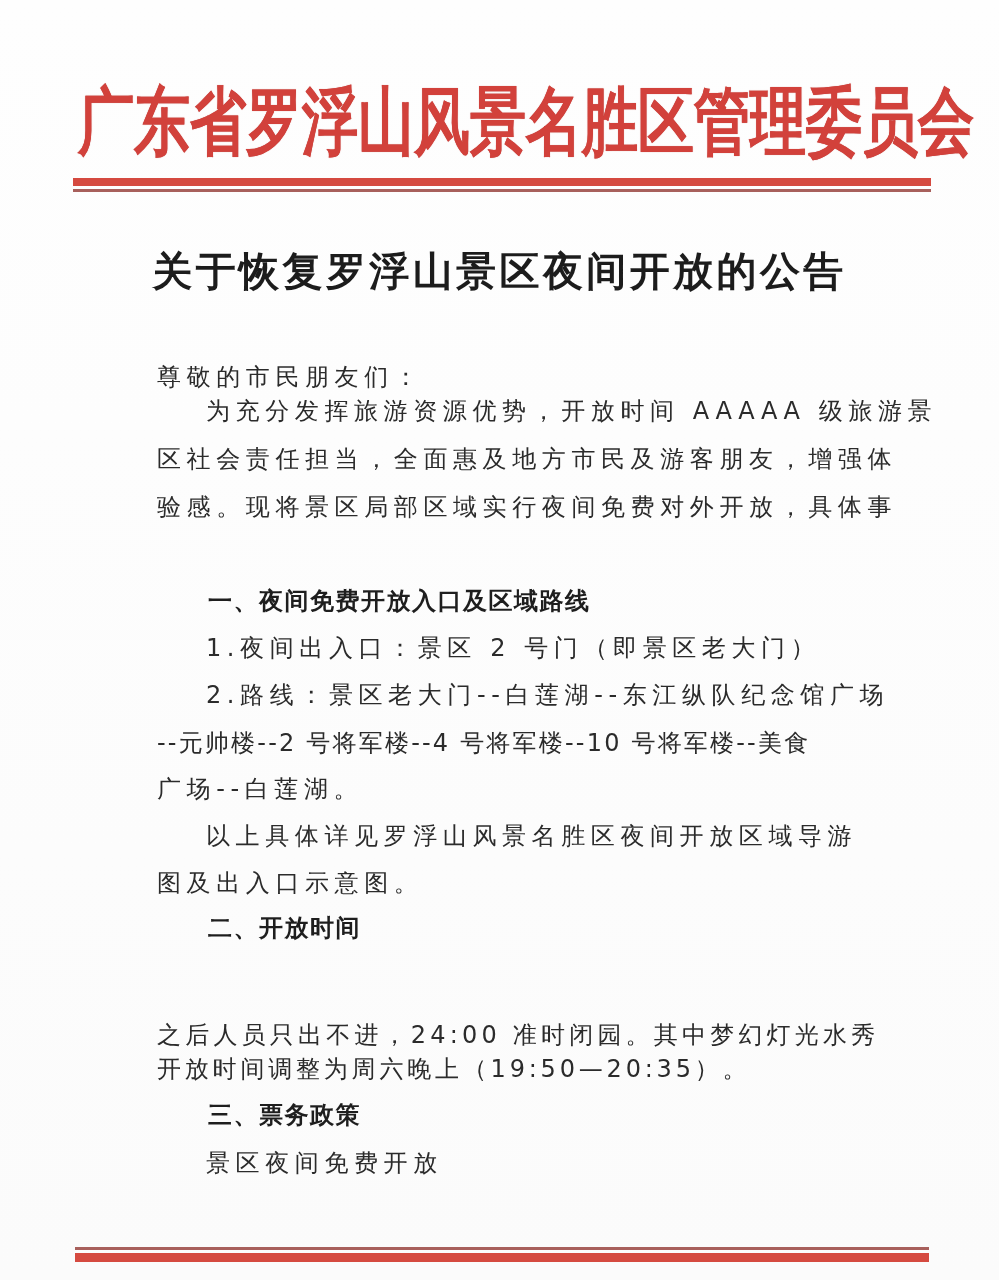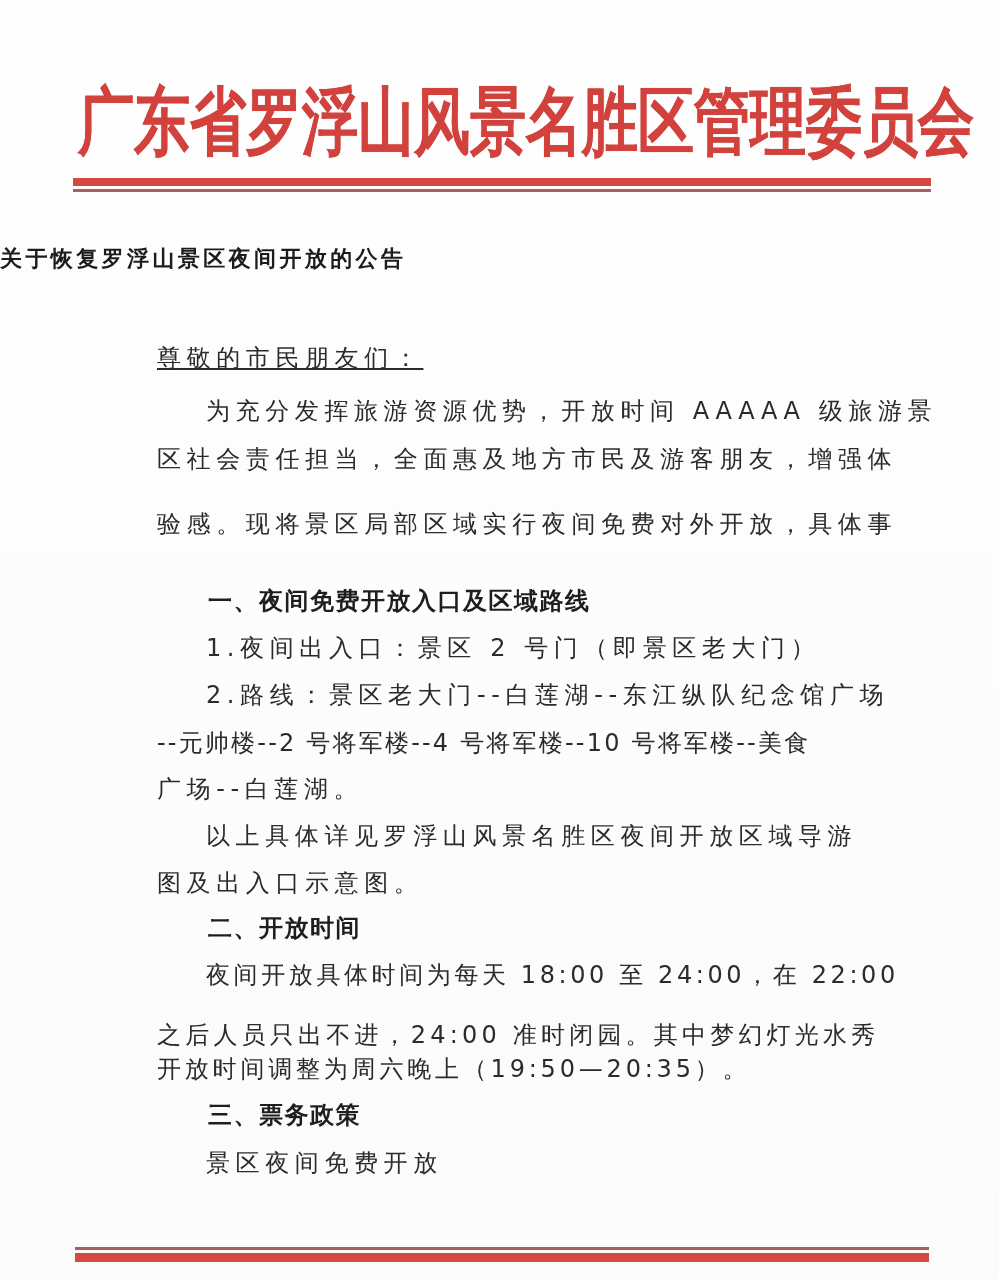--- a/index.html
+++ b/index.html
@@ -48,22 +48,22 @@
       background: #d54a40;
     }
     .rule.thin {
       background: #a8605c;
     }
     .doc-title {
       position: absolute;
       left: 0;
       width: 999px;
       top: 244px;
-      text-align: left;
-      font-size: 22px;
+      text-align: center;
+      font-size: 40px;
       font-weight: bold;
       letter-spacing: 3.4px;
       color: #1c1c1c;
       font-family: "DejaVu Serif", "Liberation Serif", serif;
     }
     .line {
       position: absolute;
       left: 157px;
       white-space: nowrap;
       font-size: 24px;
@@ -104,36 +104,35 @@
     <span class="ch">委</span>
     <span class="ch">员</span>
     <span class="ch">会</span>
   </div>
 
   <div class="rule" style="left:73px; top:178px; width:858px; height:8px;"></div>
   <div class="rule thin" style="left:73px; top:189px; width:858px; height:3px;"></div>
 
   <div class="doc-title">关于恢复罗浮山景区夜间开放的公告</div>
 
-  <div class="line" style="top:343px;text-decoration:underline;">尊敬的市民朋友们：</div>
+  <div class="line" style="top:362px;">尊敬的市民朋友们：</div>
 
   <div class="line indent" style="top:396px;">为充分发挥旅游资源优势，开放时间 AAAAA 级旅游景</div>
   <div class="line" style="top:444px;">区社会责任担当，全面惠及地方市民及游客朋友，增强体</div>
-  <div class="line" style="top:492px;margin-top:17px;">验感。现将景区局部区域实行夜间免费对外开放，具体事</div>
+  <div class="line" style="top:492px;">验感。现将景区局部区域实行夜间免费对外开放，具体事</div>
 
   <div class="line heading" style="top:586px;">一、夜间免费开放入口及区域路线</div>
   <div class="line indent" style="top:633px;">1.夜间出入口：景区 2 号门（即景区老大门）</div>
   <div class="line indent" style="top:680px;text-align:center;">2.路线：景区老大门--白莲湖--东江纵队纪念馆广场</div>
   <div class="line" style="top:728px; letter-spacing:2.2px;">--元帅楼--2 号将军楼--4 号将军楼--10 号将军楼--美食</div>
   <div class="line" style="top:774px;">广场--白莲湖。</div>
   <div class="line indent" style="top:821px;">以上具体详见罗浮山风景名胜区夜间开放区域导游</div>
   <div class="line" style="top:868px;">图及出入口示意图。</div>
 
   <div class="line heading" style="top:913px;">二、开放时间</div>
-  <div class="line indent" style="top:960px; letter-spacing:3.6px;">夜间开放具体时间为每天 18:00 至 24:00，在 22:00</div>
   <div class="line" style="top:1007px; letter-spacing:4.2px;margin-top:13px;">之后人员只出不进，24:00 准时闭园。其中梦幻灯光水秀</div>
   <div class="line" style="top:1054px; letter-spacing:3.8px;">开放时间调整为周六晚上（19:50—20:35）。</div>
 
   <div class="line heading" style="top:1100px;">三、票务政策</div>
   <div class="line indent" style="top:1148px;">景区夜间免费开放</div>
 
   <div class="rule thin" style="left:75px; top:1247px; width:854px; height:3px;"></div>
   <div class="rule" style="left:75px; top:1253px; width:854px; height:9px;"></div>
 </div>
 

